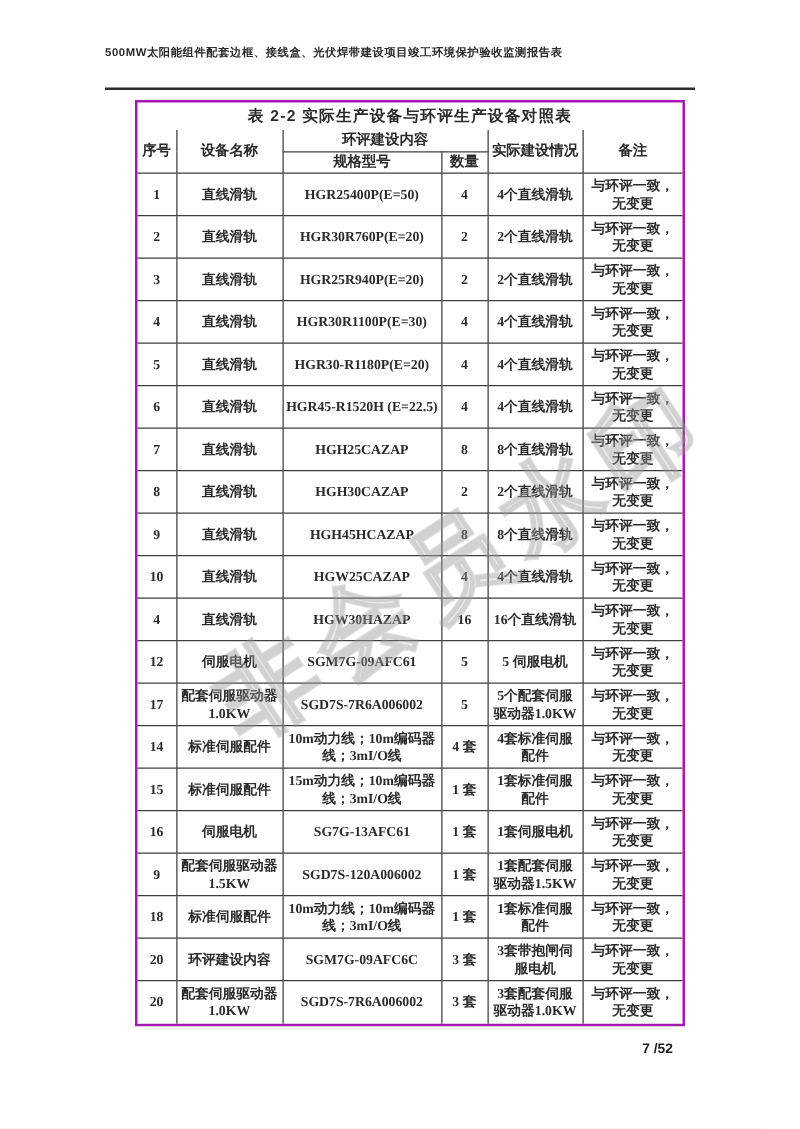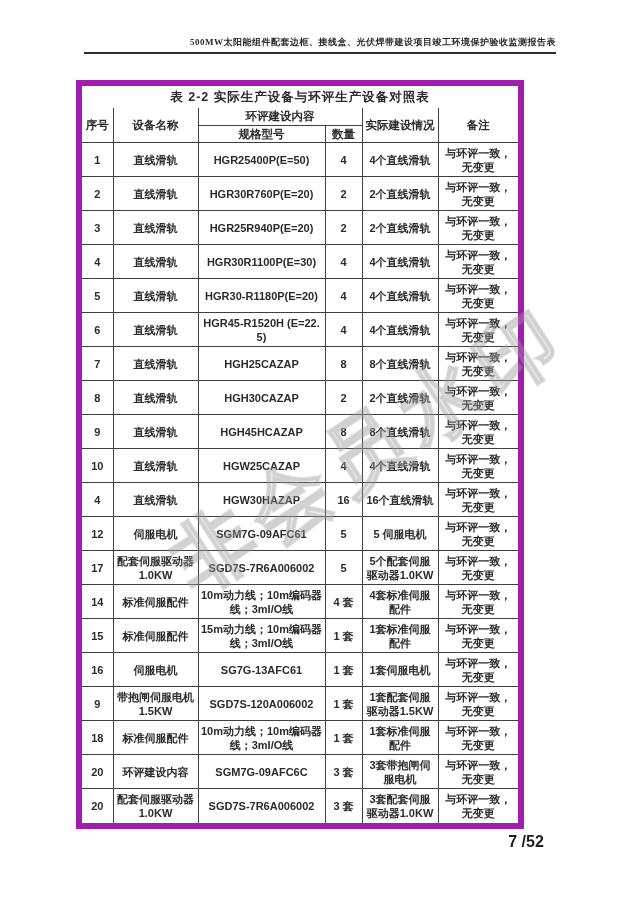--- a/index.html
+++ b/index.html
@@ -4,55 +4,54 @@
 <style>
   html,body { margin:0; padding:0; background:#e9e9e9; }
   .page {
     position:relative; width:640px; height:903px; margin:0 auto;
     background:#ffffff; overflow:hidden;
     font-family:"Liberation Sans","DejaVu Sans",sans-serif;
     color:#2b2b2b;
   }
   .doc-header {
     position:absolute; top:36px; left:84px; width:472px;
-    text-align:right; font-size:9px; font-weight:700; letter-spacing:.5px;
-    color:#2b2b2b; padding-bottom:3px; border-bottom:2px solid #2e2e2e;
+    text-align:left; font-size:9px; font-weight:700; letter-spacing:.5px;
+    color:#2b2b2b; padding-bottom:21px; border-bottom:2px solid #2e2e2e;
     white-space:nowrap;
-    font-family:Liberation Serif, serif;
   }
   .table-wrap {
-    position:absolute; top:80px; left:76px; width:436px;
-    border:6px solid #a21caf; background:#fff;
+    position:absolute; top:80px; left:108px; width:436px;
+    border:2px solid #a21caf; background:#fff;
   }
   .tbl-title {
     text-align:center; font-size:12.5px; font-weight:700;
     padding:3px 0 2px; letter-spacing:1px;
   }
-  table { width:100%; border-collapse:collapse; table-layout:fixed; }
+  table { width:100%; border-collapse:collapse; table-layout:fixed;font-family:Liberation Serif, serif; }
   th, td {
     border:1px solid #3f3f3f; text-align:center; vertical-align:middle;
     font-size:11px; font-weight:700; line-height:1.28;
     padding:1px 2px; color:#2b2b2b; overflow:hidden; word-break:break-all;
   }
   thead th { font-size:11.5px; }
   tbody tr { height:34px; }
   table tr:first-child th { border-top:none; }
   table tr th:first-child, table tr td:first-child { border-left:none; }
   table tr th:last-child, table tr td:last-child { border-right:none; }
   tbody tr:last-child td { border-bottom:none; }
   .watermark {
     position:absolute; left:110px; top:280px; width:520px; height:340px;
     display:flex; align-items:center; justify-content:center;
     transform:rotate(-33deg); pointer-events:none; z-index:3;
     font-size:80px; font-weight:700; letter-spacing:10px; white-space:nowrap;
     color:rgba(165,165,165,0.22); -webkit-text-stroke:2px rgba(150,150,150,0.30);
   }
   .page-num {
     position:absolute; top:833px; left:498px; width:56px;
-    text-align:center; font-size:16px; font-weight:700; color:#1e1e1e;
+    text-align:center; font-size:11px; font-weight:700; color:#1e1e1e;
   }
 </style>
 </head>
 <body>
 
 <div class="page">
 
   <div class="doc-header">500MW太阳能组件配套边框、接线盒、光伏焊带建设项目竣工环境保护验收监测报告表</div>
 
   <div class="watermark">非会员水印</div>
@@ -205,21 +204,21 @@
           <tr>
     <td>16</td>
     <td>伺服电机</td>
     <td>SG7G-13AFC61</td>
     <td>1 套</td>
     <td>1套伺服电机</td>
     <td>与环评一致，无变更</td>
   </tr>
           <tr>
     <td>9</td>
-    <td>带抱闸伺服电机 1.5KW</td>
+    <td>配套伺服驱动器 1.5KW</td>
     <td>SGD7S-120A006002</td>
     <td>1 套</td>
     <td>1套配套伺服驱动器1.5KW</td>
     <td>与环评一致，无变更</td>
   </tr>
           <tr>
     <td>18</td>
     <td>标准伺服配件</td>
     <td>10m动力线；10m编码器线；3mI/O线</td>
     <td>1 套</td>

